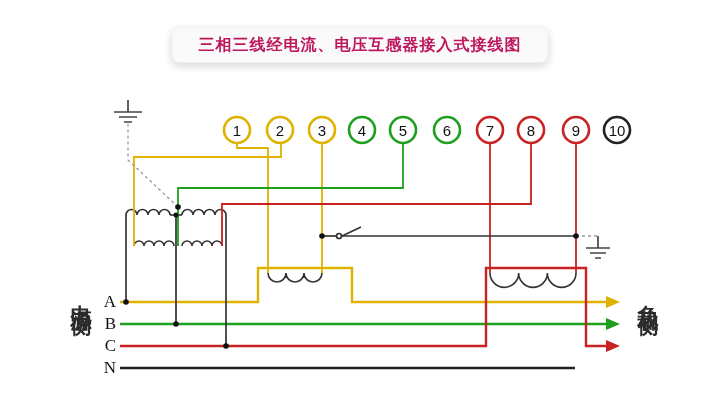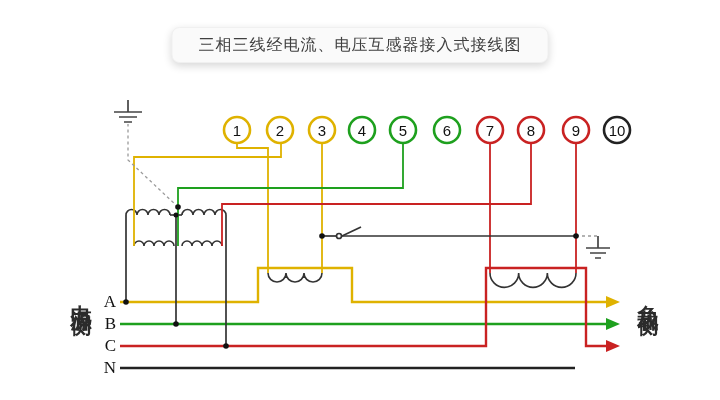--- a/index.html
+++ b/index.html
@@ -2,21 +2,21 @@
 <html><head>
 <meta charset="utf-8">
 <style>
   html,body{margin:0;padding:0;background:#fff;}
   .stage{position:relative;width:720px;height:400px;background:#fff;overflow:hidden;
          font-family:"Liberation Sans",sans-serif;}
   .banner{position:absolute;top:27px;left:50%;transform:translateX(-50%);
           height:34px;padding:0 26px;display:flex;align-items:center;justify-content:center;
           background:#fafafa;border:1px solid #f0f0f0;border-radius:8px;
           box-shadow:0 3px 8px rgba(0,0,0,0.16);}
-  .banner span{color:#404040;font-size:16px;font-weight:400;letter-spacing:1px;white-space:nowrap;}
+  .banner span{color:#be185d;font-size:16px;font-weight:700;letter-spacing:1px;white-space:nowrap;}
   .vlabel{position:absolute;top:288px;writing-mode:vertical-rl;text-orientation:upright;
           font-size:21px;font-weight:700;color:#2b2b2b;line-height:1.1;letter-spacing:5px;}
   .phase{position:absolute;left:96px;width:20px;text-align:right;
          font-family:"Liberation Serif",serif;font-size:17px;color:#111;line-height:18px;}
   svg{position:absolute;left:0;top:0;}
   svg text{font-family:"Liberation Sans",sans-serif;font-size:15px;fill:#111;text-anchor:middle;}
 </style>
 </head>
 <body>
 

